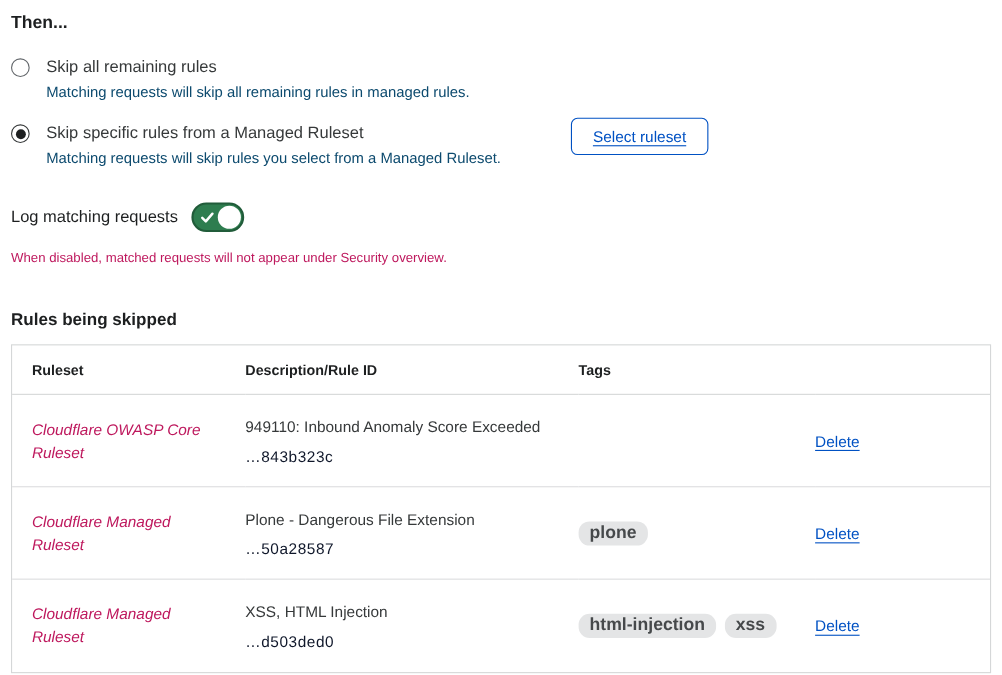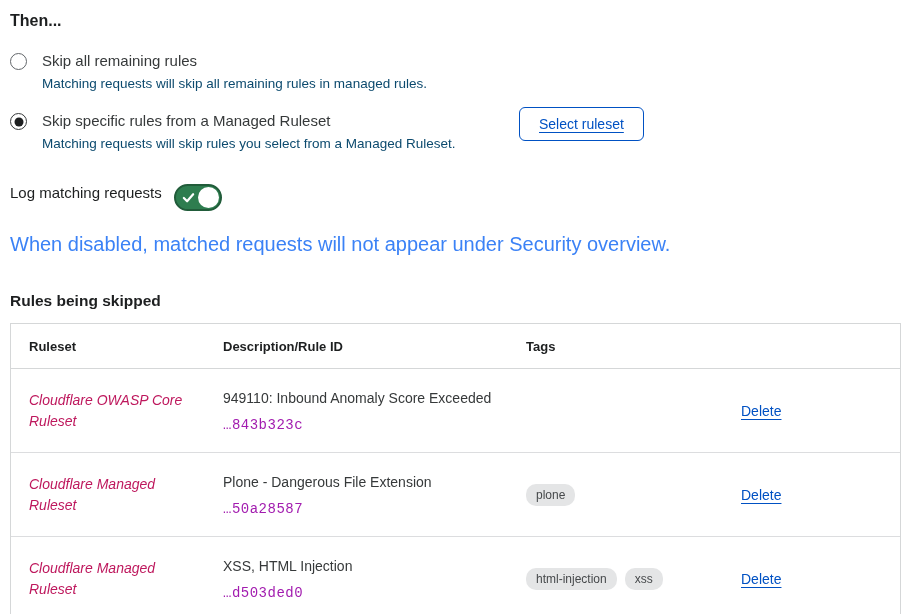--- a/index.html
+++ b/index.html
@@ -37,35 +37,35 @@
 
   .btn-secondary {
     position: absolute; left: 509px; top: -3px;
     background: #fff; border: 1px solid #0051c3; border-radius: 6px;
     padding: 8px 19px; font-size: 14px; color: #0051c3;
     font-family: "Liberation Sans", sans-serif; cursor: pointer;
   }
   .btn-secondary span { text-decoration: underline; text-underline-offset: 3px; }
 
   
-  .toggle-row { display: flex; margin-top: 30px; }
+  .toggle-row { display: flex; align-items: center; margin-top: 30px; }
   .toggle-label { font-size: 15px; color: #1d1f20; }
   .toggle {
     margin-left: 12px; position: relative;
     width: 48px; height: 27px; border-radius: 14px;
     background: #2e7d4f; border: 2px solid #215c3a; cursor: pointer;
   }
   .toggle .knob {
     position: absolute; top: 1px; right: 1px;
     width: 21px; height: 21px; border-radius: 50%; background: #ffffff;
   }
   .toggle .check {
     position: absolute; left: 6px; top: 5px; width: 13px; height: 13px;
   }
-  .toggle-desc { font-size: 20px; color: #3b82f6; margin-top: 23px; line-height: 20px; }
+  .toggle-desc { font-size: 12px; color: #be185d; margin-top: 13px; line-height: 20px; }
 
   
   .table-title {
     font-size: 15.5px; font-weight: 700; color: #1d1f20;
     margin-top: 38px;
   }
   table {
     width: 891px; margin-top: 13px;
     border-collapse: separate; border-spacing: 0;
     border: 1px solid #d5d7d8;
@@ -75,27 +75,27 @@
   th {
     text-align: left; font-size: 13px; font-weight: 700; color: #1d1f20;
     padding: 15px 0 14px 0; border-bottom: 1px solid #d5d7d8;
   }
   th:first-child { padding-left: 18px; }
   td { vertical-align: middle; height: 84px; border-bottom: 1px solid #dcdddf; padding: 0; font-size: 14px; }
   tr:last-child td { border-bottom: none; }
   td.ruleset { padding-left: 18px; padding-right: 30px; line-height: 21px; color: #be185d; font-style: italic; }
   td.desc .rule-desc { line-height: 19px; color: #36393a; padding-right: 16px; }
   td.desc .rule-id {
-    font-family: Liberation Mono, monospace;
-    font-size: 14px; color: #a21caf; margin-top: 9px; letter-spacing: 0.5px;
+    font-family: Liberation Sans, sans-serif;
+    font-size: 14px; color: #0f172a; margin-top: 9px; letter-spacing: 0.5px;
   }
   .tag {
     display: inline-block; background: #e4e5e6; color: #46494b;
-    font-size: 12px; line-height: 12px; padding: 5px 10px 5px 10px;
-    border-radius: 10px; margin-right: 8px;
+    font-size: 16px; line-height: 12px; padding: 5px 10px 5px 10px;
+    border-radius: 10px; margin-right: 8px; font-weight: bold;
   }
   td.actions { padding-right: 34px; }
   .delete-link {
     color: #0051c3; font-size: 14px; text-decoration: underline;
     text-underline-offset: 3px; cursor: pointer;
   }
 </style>
 </head>
 <body>
 

